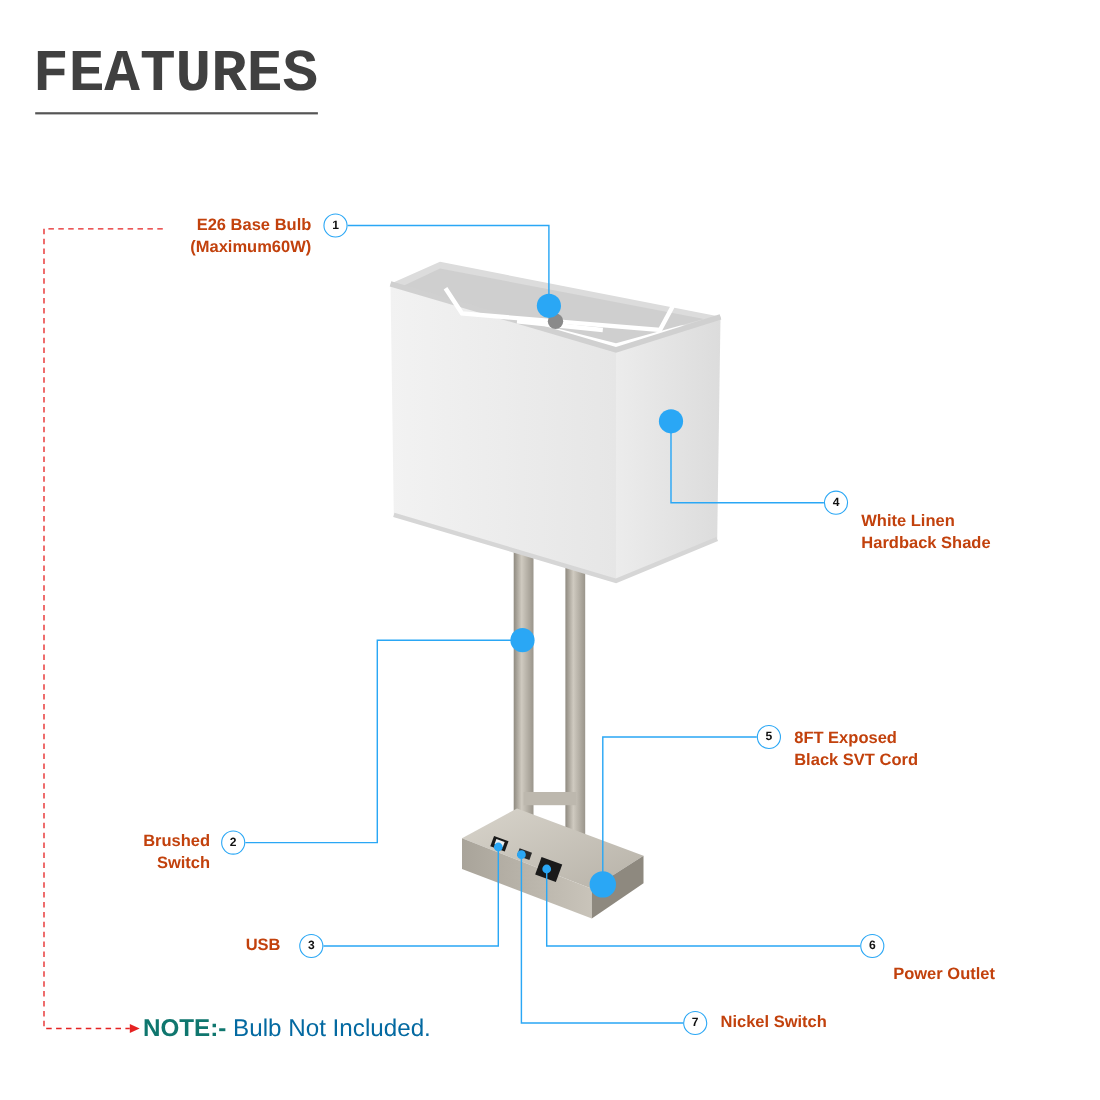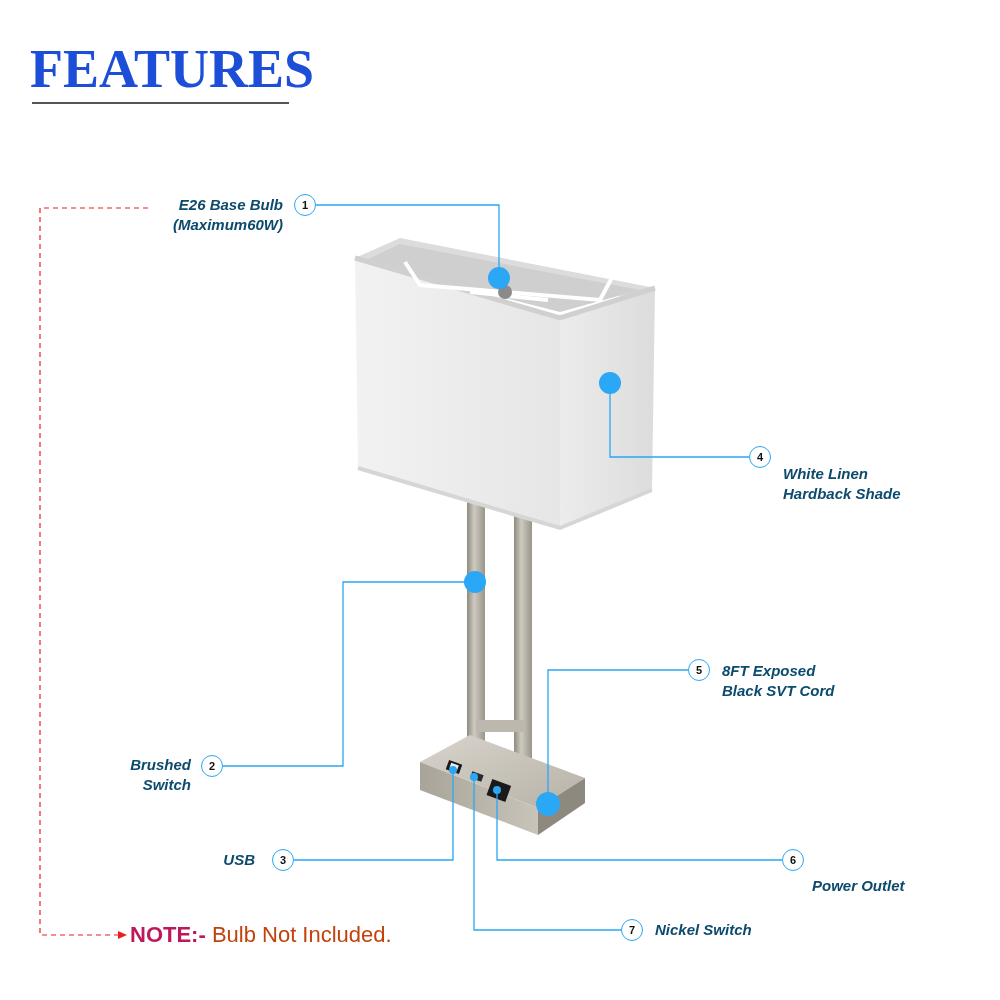--- a/index.html
+++ b/index.html
@@ -1,46 +1,45 @@
 <!DOCTYPE html>
 <html><head>
   <meta charset="utf-8">
   <style>
     * { margin: 0; padding: 0; box-sizing: border-box; }
     html, body { width: 1000px; height: 1000px; background: #ffffff; overflow: hidden; }
     body { position: relative; font-family: "Liberation Sans", "DejaVu Sans", sans-serif; color: #111; }
 
     .title {
       position: absolute; left: 30px; top: 42px;
-      font-family: Liberation Serif, serif; font-weight: 700;
-      font-size: 54px; letter-spacing: 0px; color: #1d4ed8; line-height: 1;
+      font-family: Liberation Mono, monospace; font-weight: 700;
+      font-size: 54px; letter-spacing: 0px; color: #404040; line-height: 1;
     }
     .title-underline {
       position: absolute; left: 32px; top: 102px; width: 257px; height: 2px; background: #555;
     }
 
     svg.art { position: absolute; left: 0; top: 0; width: 1000px; height: 1000px; }
 
     .label {
-      position: absolute; font-weight: 700; font-size: 15px; line-height: 20px; color: #0c4a6e;
+      position: absolute; font-weight: 700; font-size: 15px; line-height: 20px; color: #c2410c;
       white-space: nowrap;
-      font-style: italic;
     }
     .label.right { text-align: right; }
     .badge {
       position: absolute; width: 22px; height: 22px; border-radius: 50%;
       border: 1.5px solid #2aa7f5; background: #fff;
       font-size: 11px; font-weight: 700; color: #111;
       display: flex; align-items: center; justify-content: center;
     }
     .note {
       position: absolute; left: 130px; top: 921px; font-size: 22px; line-height: 28px; white-space: nowrap;
     }
-    .note .note-key { color: #be185d; font-weight: 700; }
-    .note .note-text { color: #c2410c; }
+    .note .note-key { color: #0f766e; font-weight: 700; }
+    .note .note-text { color: #0369a1; }
   </style>
 </head>
 <body>
 
 <div class="title">FEATURES</div>
 <div class="title-underline"></div>
 
 <svg class="art" viewBox="0 0 1000 1000">
   <defs>
     <linearGradient id="shadeFront" x1="0" y1="0" x2="1" y2="0">

